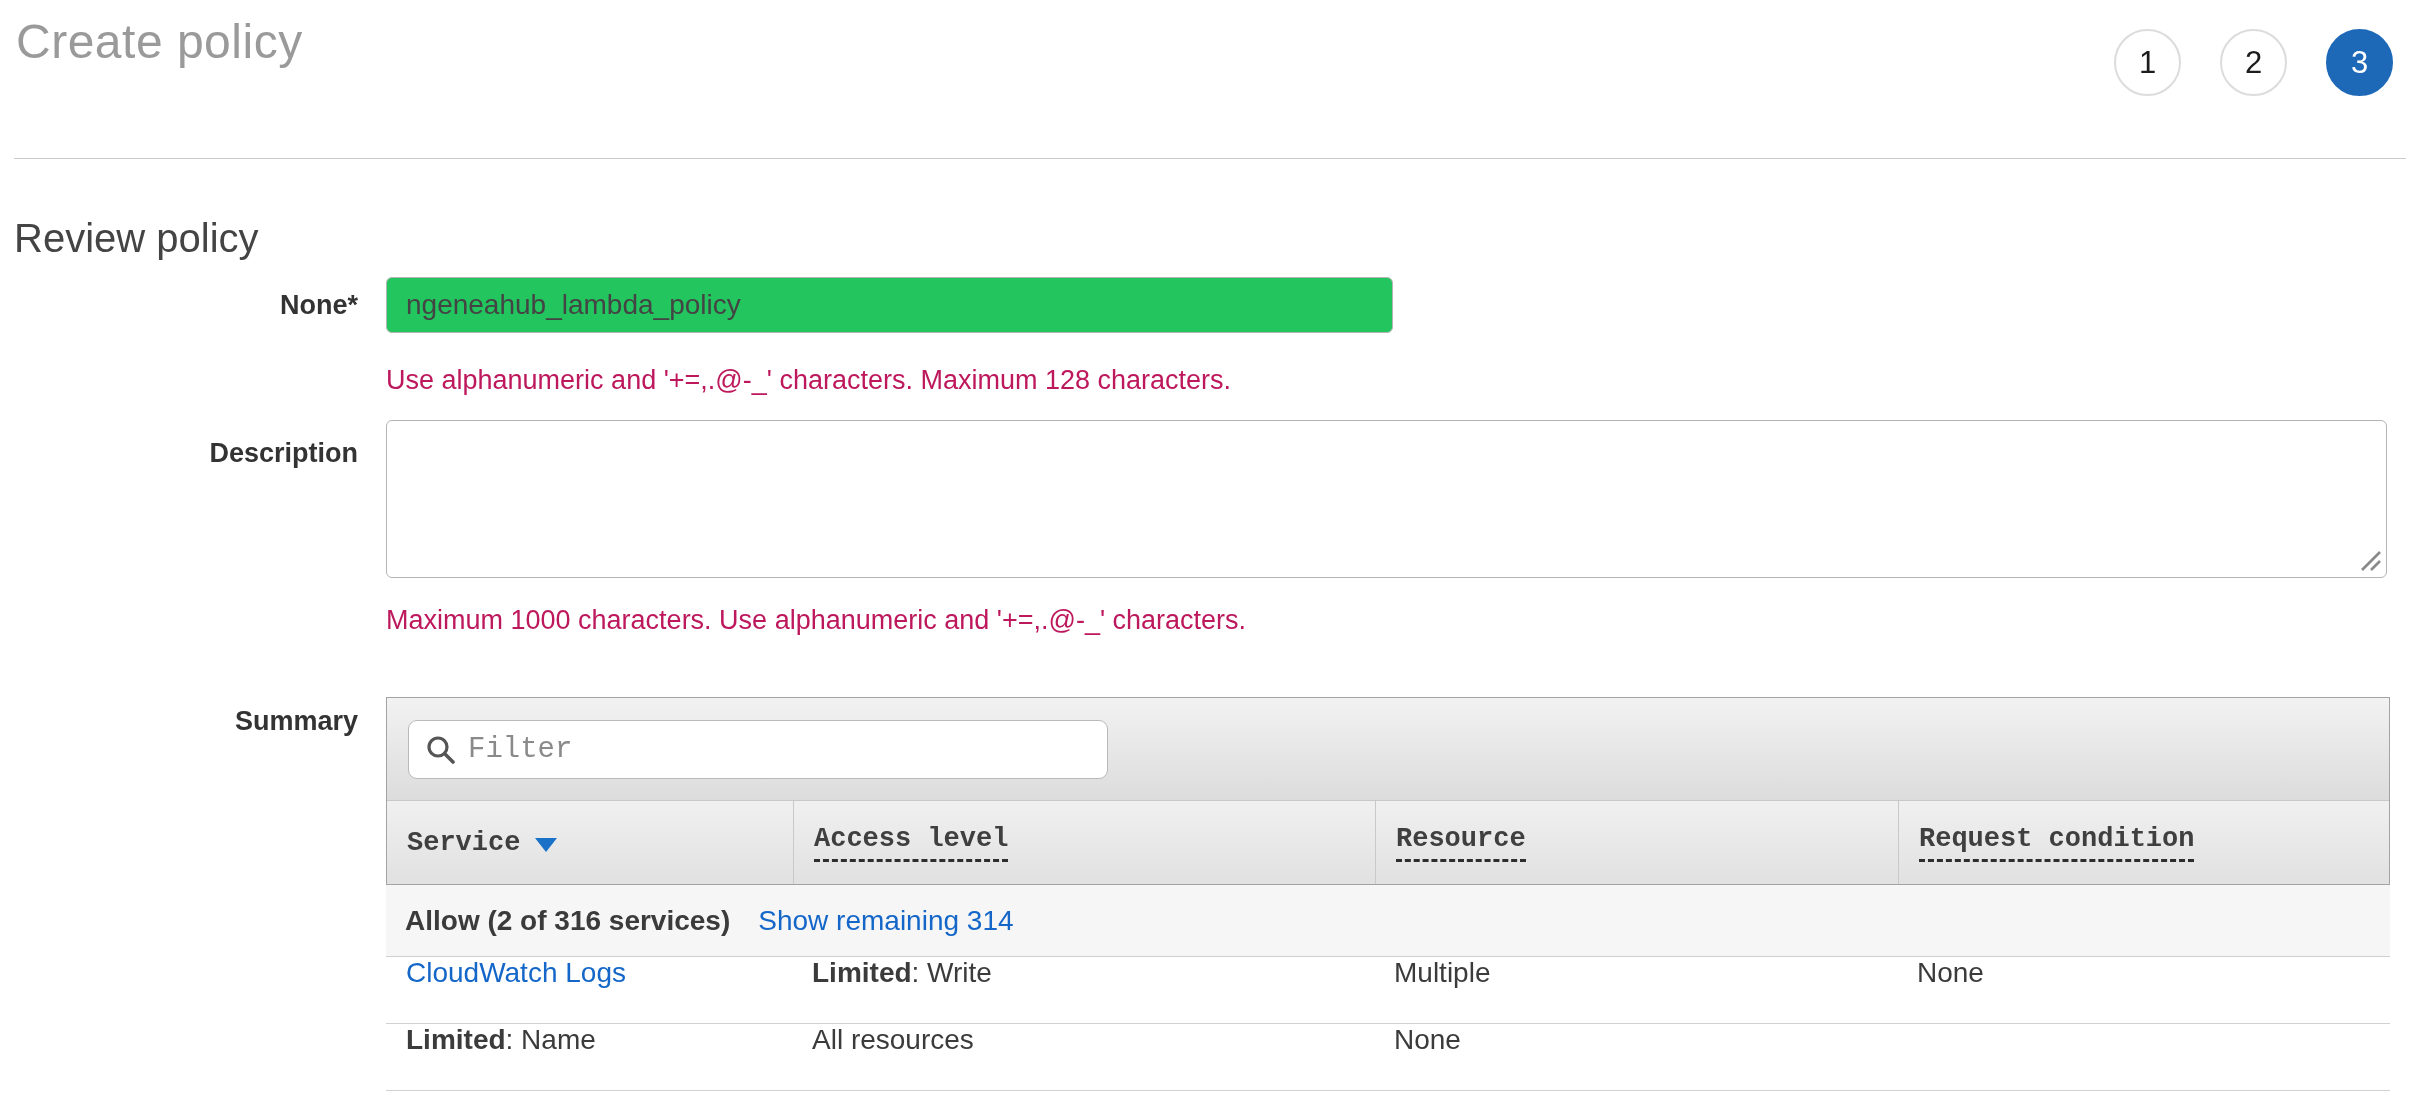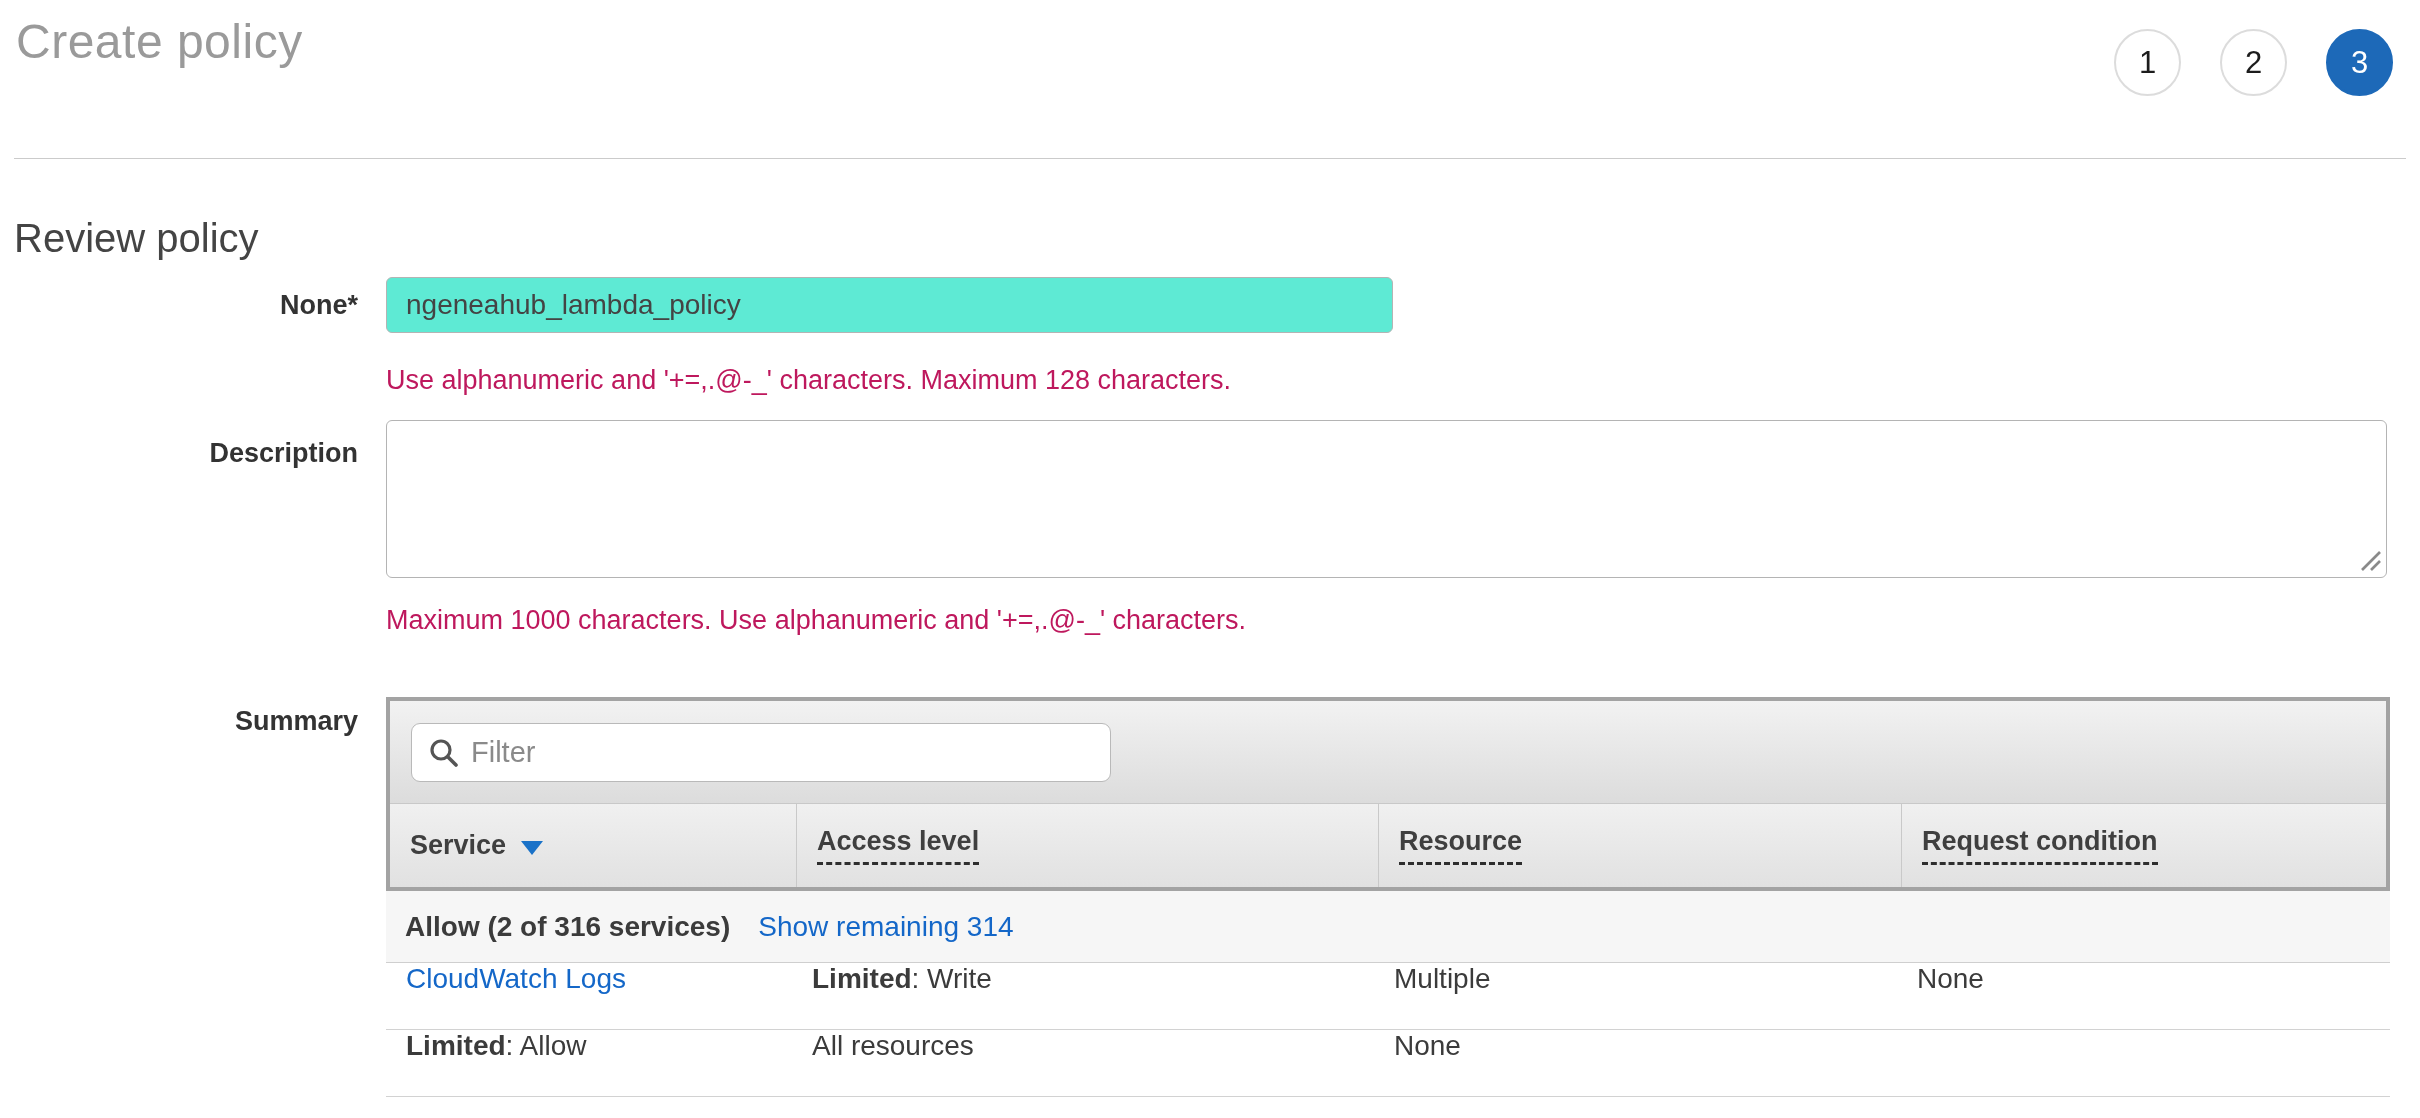--- a/index.html
+++ b/index.html
@@ -36,40 +36,40 @@
     position:absolute; left:0; width:358px; text-align:right;
     font-size:27px; font-weight:bold; color:#333;
   }
   .lbl-name { top:277px; height:56px; line-height:56px; }
   .lbl-desc { top:438px; }
   .lbl-summary { top:706px; }
 
   
   .name-input {
     position:absolute; left:386px; top:277px; width:1007px; height:56px;
-    border:1px solid #b4b4b4; border-radius:6px; background:#5eead4;
+    border:1px solid #b4b4b4; border-radius:6px; background:#22c55e;
     font-family:inherit; font-size:28px; color:#444; padding:0 0 0 19px; outline:none;
   }
   .helper {
     position:absolute; left:386px; font-size:27px; color:#be185d;
   }
   .help-name { top:365px; }
   .help-desc { top:605px; }
 
   .desc-wrap { position:absolute; left:386px; top:420px; width:2001px; height:158px; }
   .desc-textarea {
     width:100%; height:100%; border:1px solid #b4b4b4; border-radius:6px;
     background:#fff; resize:none; outline:none;
     font-family:inherit; font-size:28px; color:#444; padding:12px 16px;
   }
   .resize-handle { position:absolute; right:5px; bottom:6px; width:24px; height:24px; }
 
   
   .summary-panel { position:absolute; left:386px; top:697px; width:2004px; }
-  .panel-head { border:4px solid #a3a3a3; }
+  .panel-head { border:1px solid #a3a3a3;font-family:Liberation Mono, monospace; }
   .filter-section {
     height:103px; background:linear-gradient(#f2f2f2,#dcdcdc);
     border-bottom:1px solid #c8c8c8; position:relative;
   }
   .filter-box {
     position:absolute; left:21px; top:22px; width:700px; height:59px;
     background:#fff; border:1px solid #b9b9b9; border-radius:9px;
     display:flex; align-items:center; padding-left:16px;
   }
   .filter-box svg { flex:0 0 auto; }
@@ -183,18 +183,18 @@
       <span class="bold">Limited</span>
         <span>: Write</span>
     </div>
     <div class="data-cell">Multiple</div>
     <div class="data-cell">None</div>
   </div>
 
   <div class="data-row">
     <div class="data-cell">
       <span class="bold">Limited</span>
-        <span>: Allow</span>
+        <span>: Name</span>
     </div>
     <div class="data-cell">All resources</div>
     <div class="data-cell">None</div>
   </div>
 </div>
 
 </body></html>

